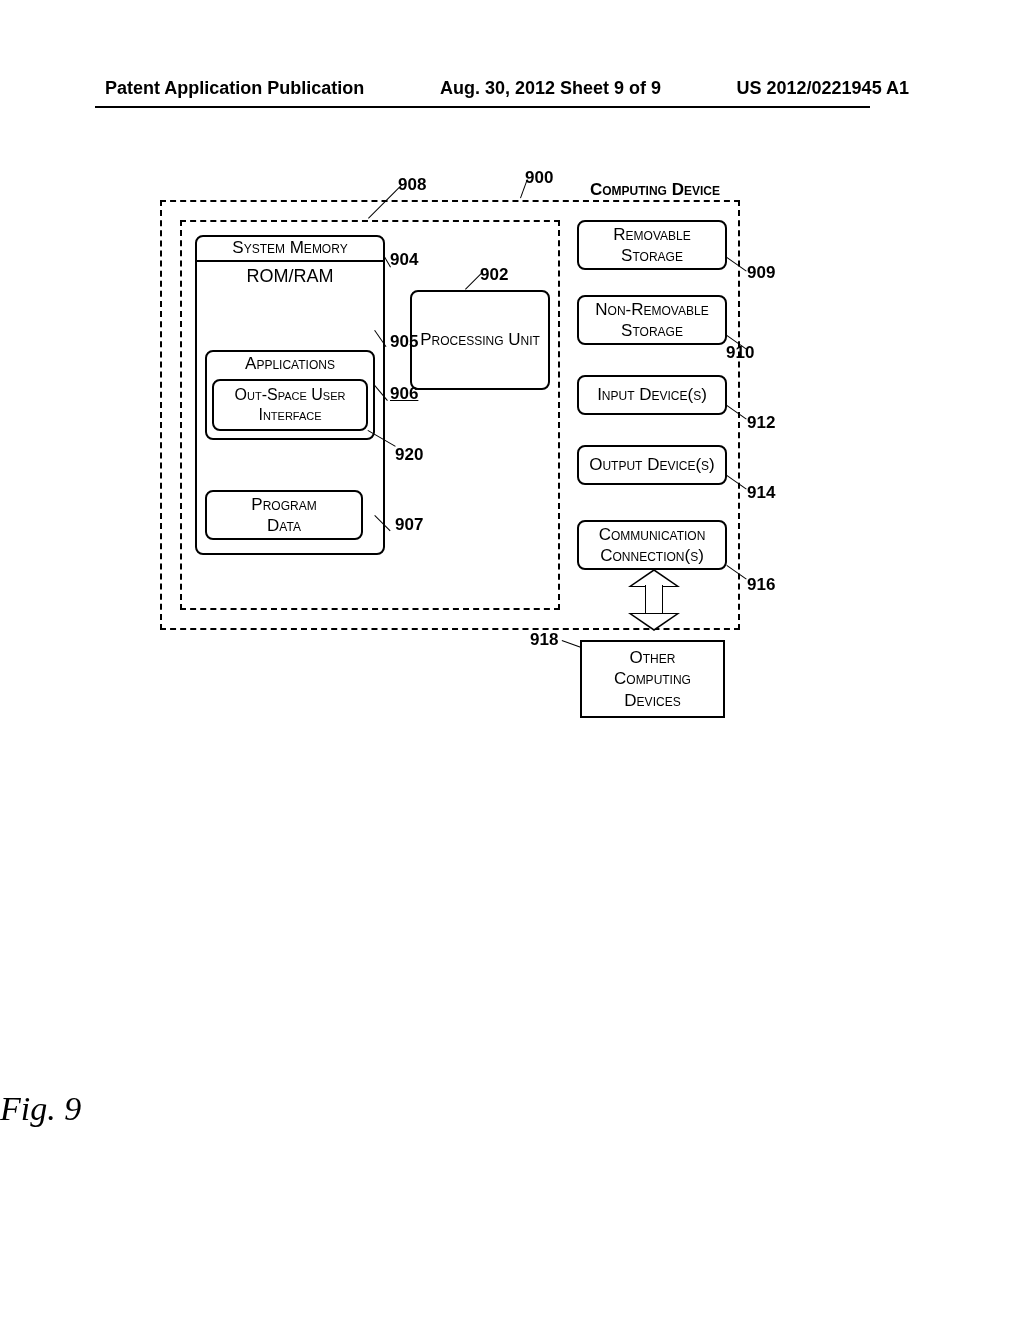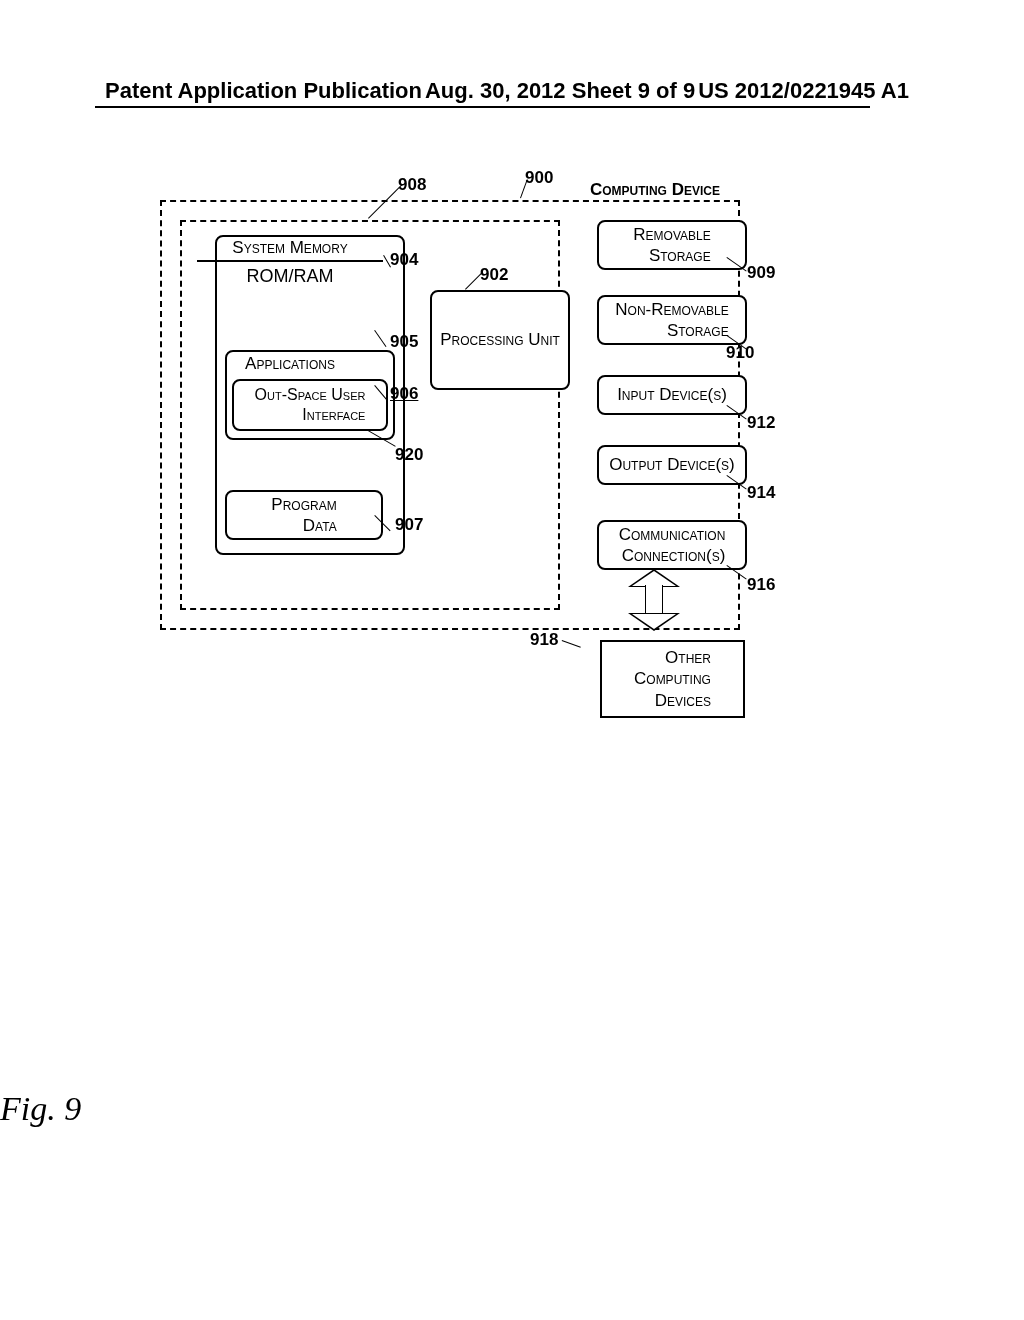--- a/index.html
+++ b/index.html
@@ -11,21 +11,21 @@
     position: relative;
   }
   .header {
     position: absolute;
     top: 78px;
     left: 0;
     width: 100%;
     padding: 0 115px 0 105px;
     display: flex;
     justify-content: space-between;
-    font-size: 22px;
+    font-size: 18px;
     font-weight: bold;
     color: #000;
   }
   .header-rule {
     position: absolute;
     top: 106px;
     left: 95px;
     width: 775px;
     height: 2px;
     background: #000;
@@ -39,28 +39,27 @@
   }
   .diagram * { position: absolute; }
   .dashed-box {
     border: 2px dashed #000;
     border-radius: 0;
   }
   .solid-box {
     border: 2px solid #000;
     border-radius: 8px;
     background: #fff;
-    text-align: right;
+    text-align: center;
     display: flex;
     align-items: center;
     justify-content: center;
     font-variant: small-caps;
     font-size: 17px;
     line-height: 1.25;
-    margin-left: 20px;
   }
   .label {
     font-size: 17px;
     font-weight: bold;
     color: #000;
     white-space: nowrap;
   }
   .leader {
     border-top: 1.5px solid #000;
     transform-origin: top left;

